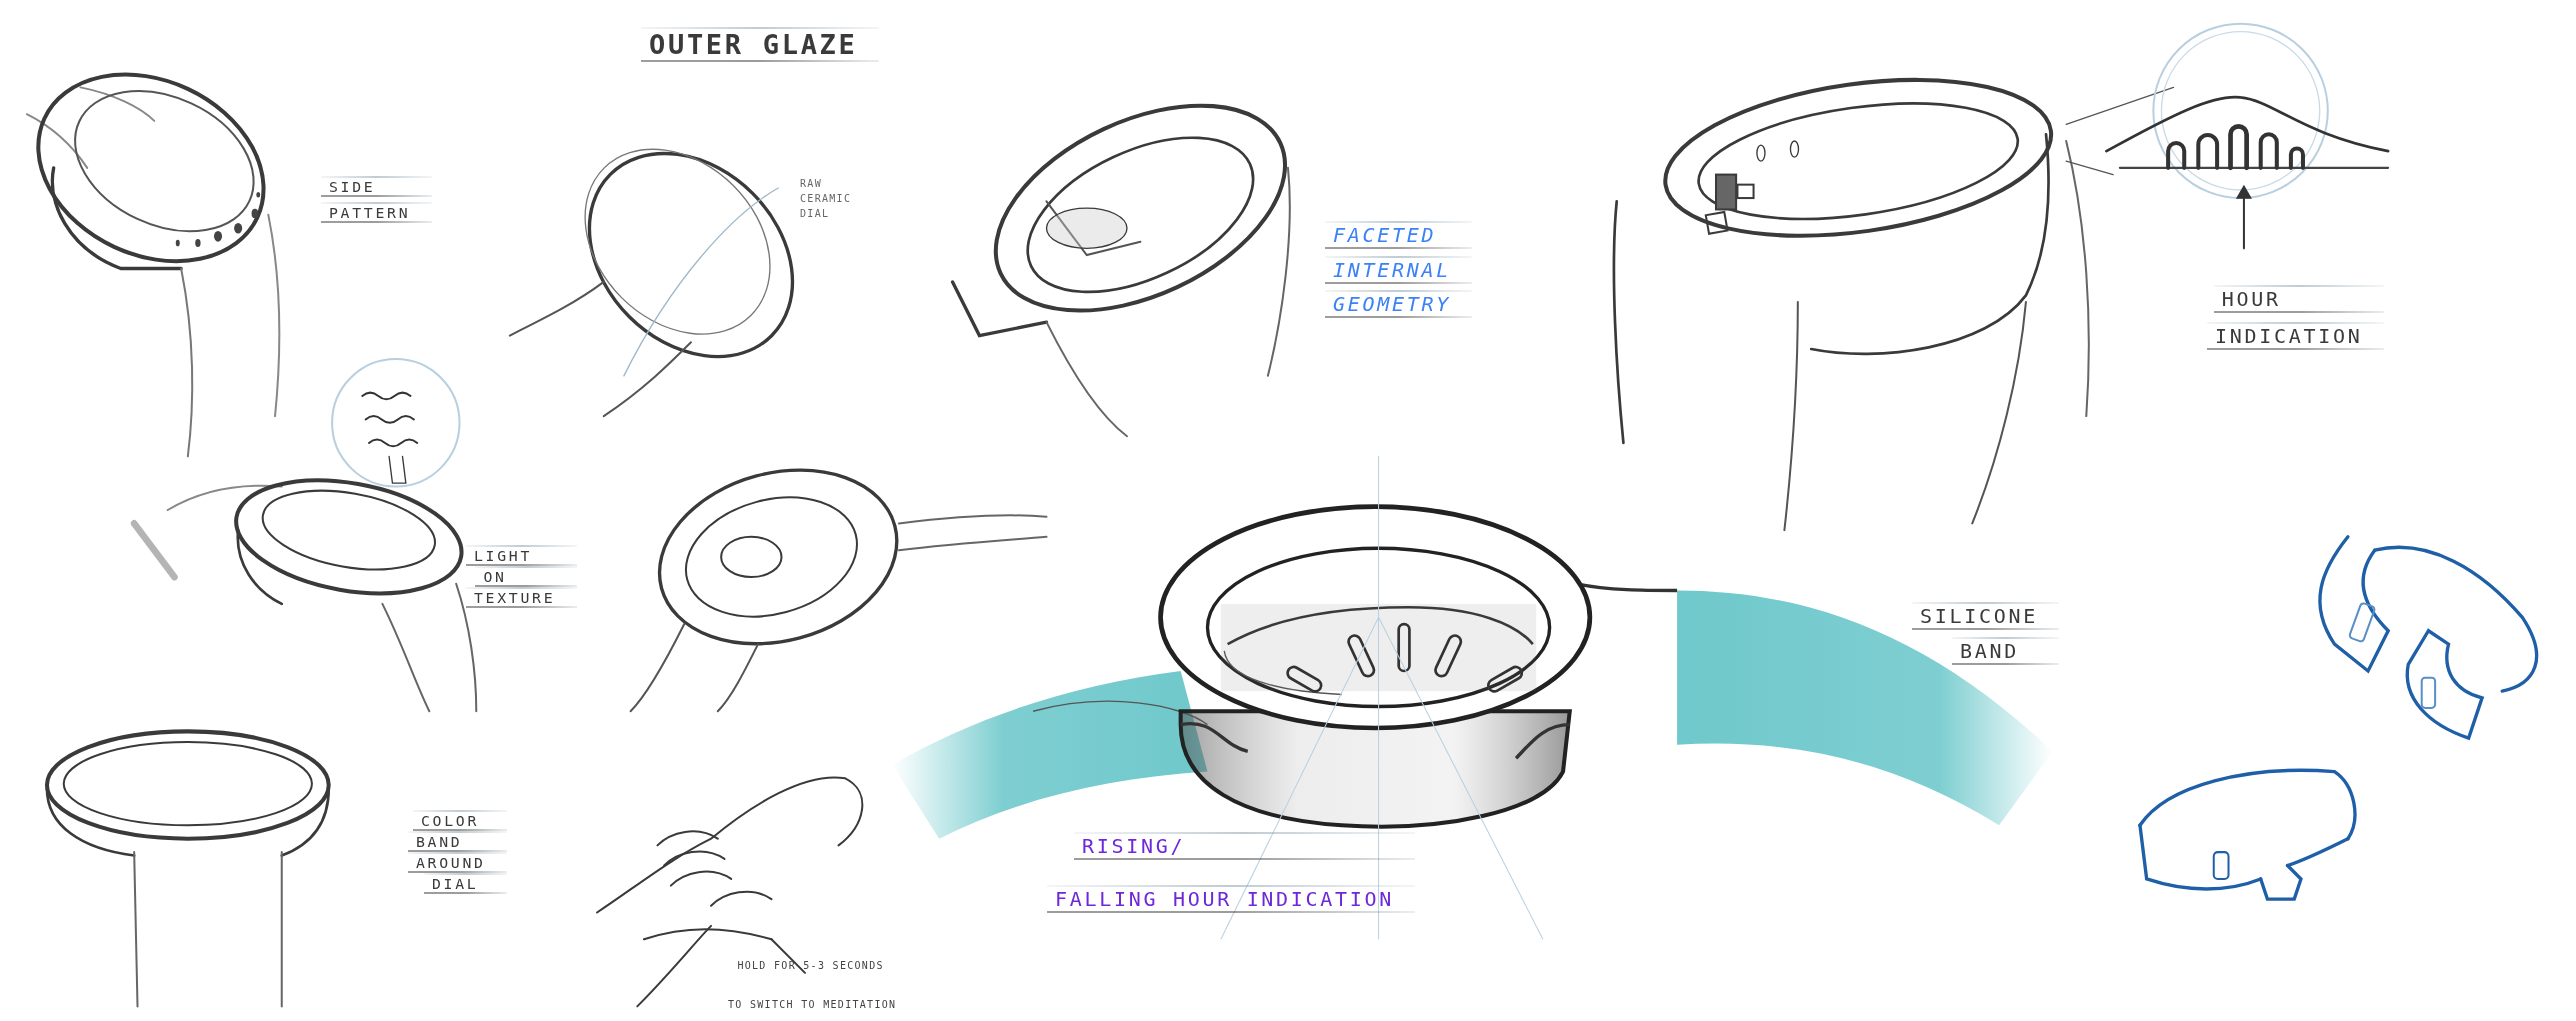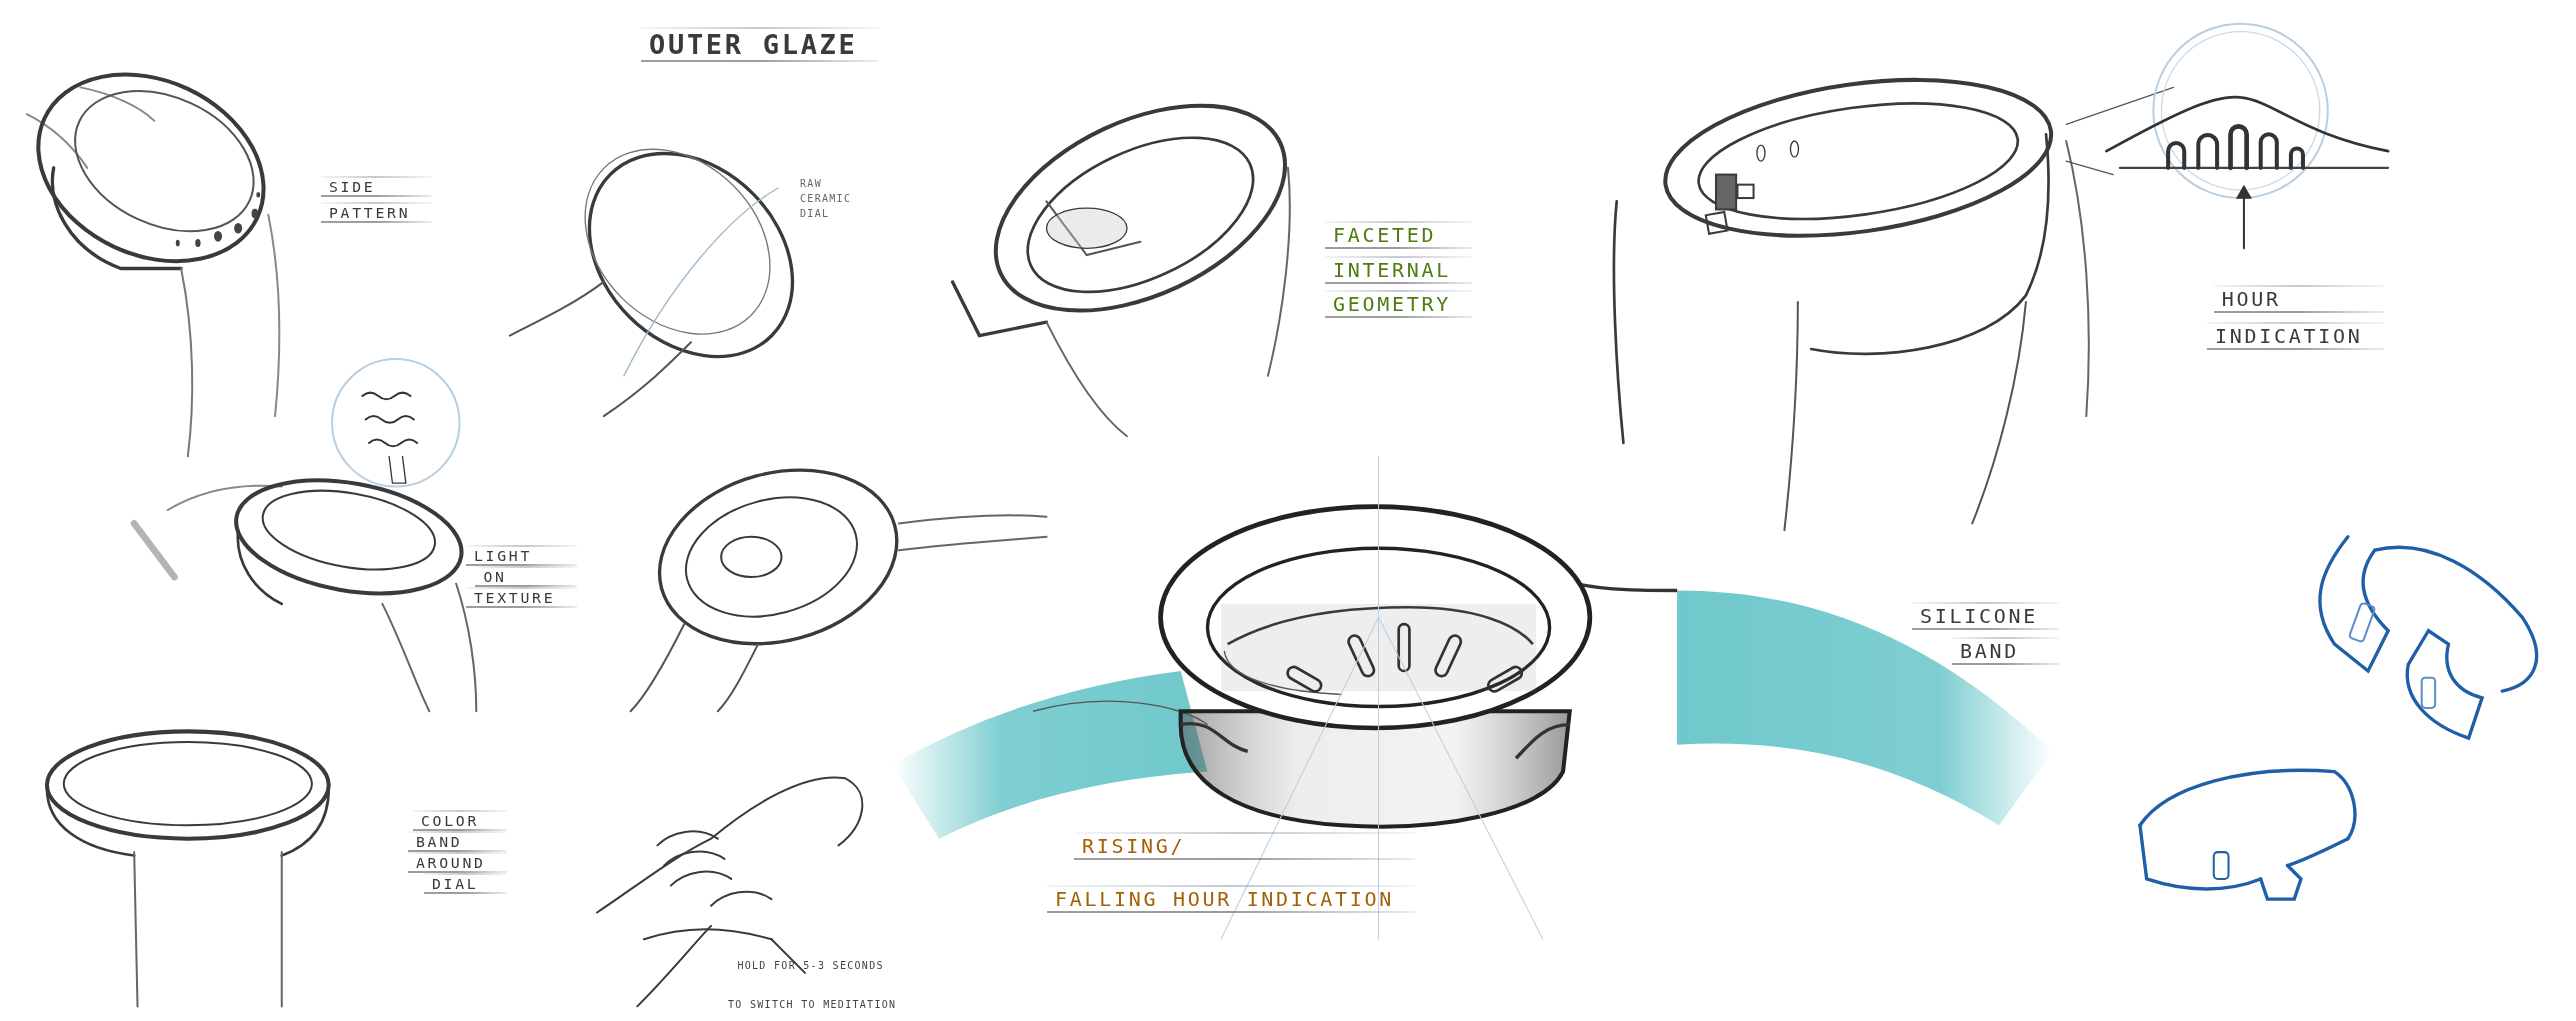--- a/index.html
+++ b/index.html
@@ -212,21 +212,21 @@
   <span class="ln">SIDE</span>
   <span class="ln" style="margin-top:5px;">PATTERN</span>
 </div>
 
 <div class="label xs" style="left:792px; top:176px; color:#666;">
   <span class="ln">RAW</span>
   <span class="ln">CERAMIC</span>
   <span class="ln">DIAL</span>
 </div>
 
-<div class="label md" style="left:1325px; top:221px; color:#4d7c0f;">
+<div class="label md" style="left:1325px; top:221px; color:#3b82f6;font-style:italic;">
   <span class="ln">FACETED</span>
   <span class="ln" style="margin-top:6.7px;">INTERNAL</span>
   <span class="ln" style="margin-top:6.7px;">GEOMETRY</span>
 </div>
 
 <div class="label md" style="left:2207px; top:285px;">
   <span class="ln" style="margin-left:6.7px;">HOUR</span>
   <span class="ln" style="margin-top:9.4px;">INDICATION</span>
 </div>
 
@@ -241,21 +241,21 @@
   <span class="ln">BAND</span>
   <span class="ln">AROUND</span>
   <span class="ln" style="margin-left:16px;">DIAL</span>
 </div>
 
 <div class="label xs" style="left:720px; top:958px; color:#444;">
   <span class="ln" style="margin-left:9.4px;">HOLD FOR 5-3 SECONDS</span>
   <span class="ln" style="margin-top:24px;">TO SWITCH TO MEDITATION</span>
 </div>
 
-<div class="label md" style="left:1047px; top:832px; color:#a16207;">
+<div class="label md" style="left:1047px; top:832px; color:#6d28d9;">
   <span class="ln" style="margin-left:27px;">RISING/</span>
   <span class="ln" style="margin-top:25px;">FALLING HOUR INDICATION</span>
 </div>
 
 <div class="label md" style="left:1912px; top:602px;">
   <span class="ln">SILICONE</span>
   <span class="ln" style="margin-left:40px; margin-top:6.7px;">BAND</span>
 </div>
 
 

